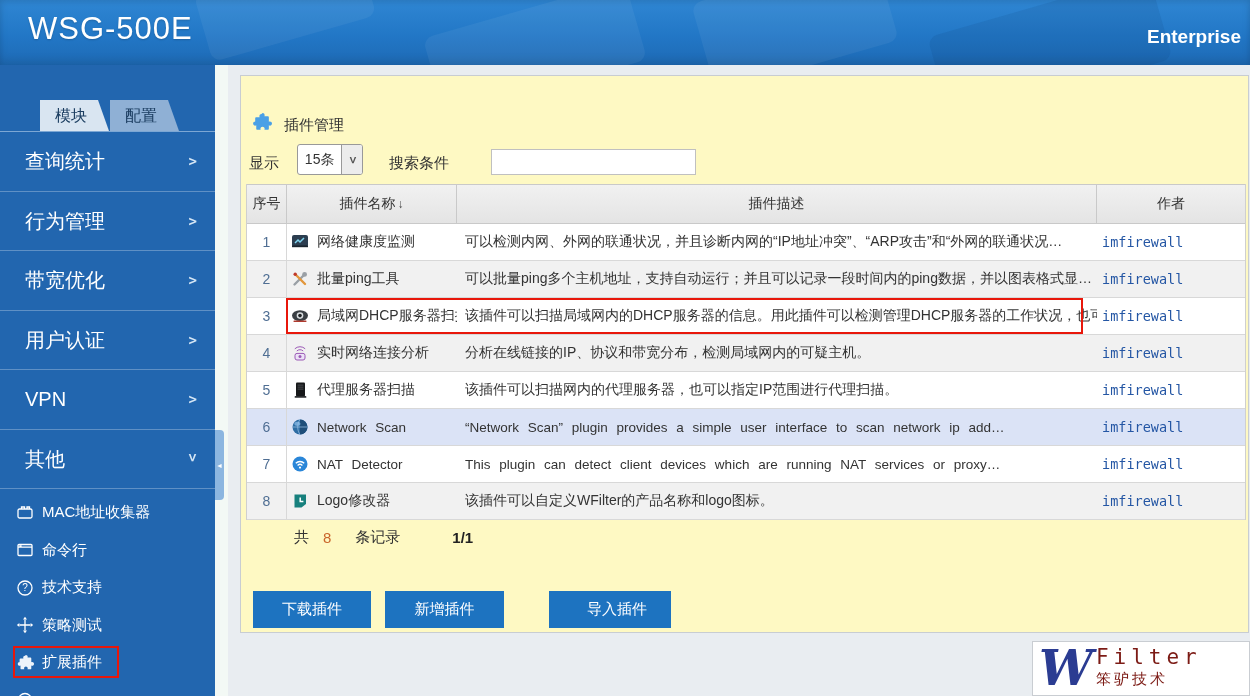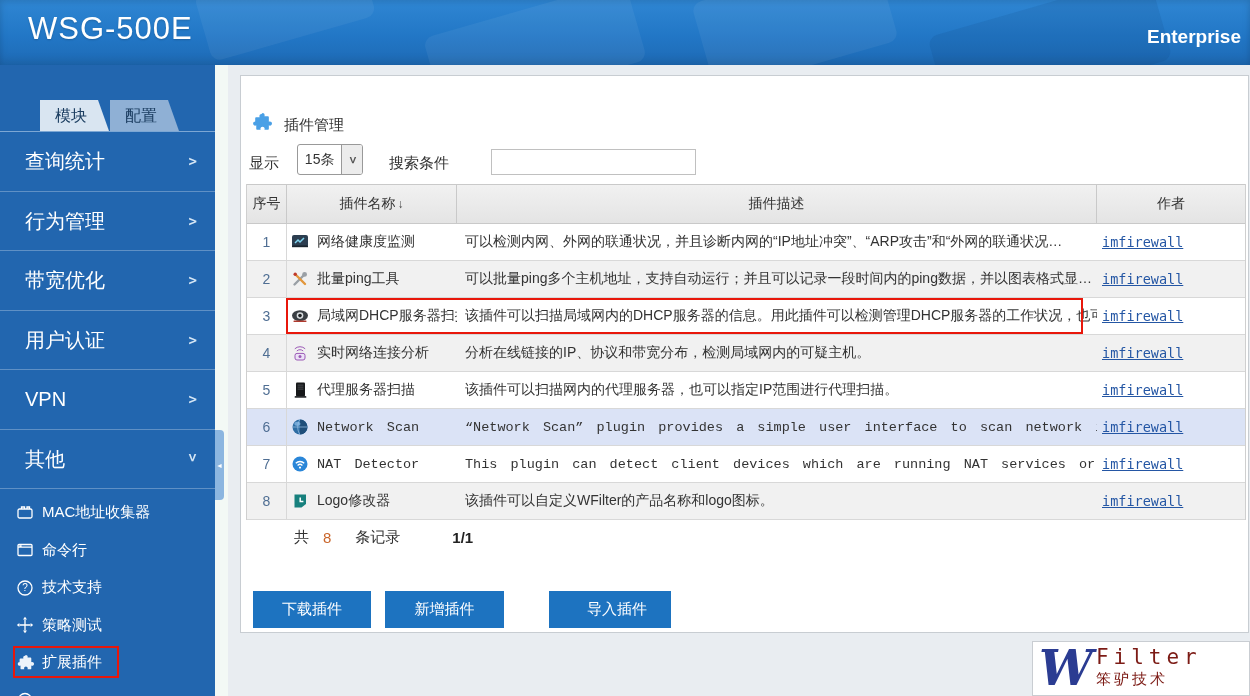--- a/index.html
+++ b/index.html
@@ -40,21 +40,21 @@
   .collapse-handle{position:absolute;left:215px;top:430px;width:9px;height:70px;background:#8cb6e0;
     border-radius:0 4px 4px 0;color:#fff;font-size:7px;display:flex;align-items:center;justify-content:center;cursor:pointer;}
 
   
   .sidebar-red{position:absolute;left:13px;top:646px;width:106px;height:32px;border:2px solid #e8170b;
     z-index:7;pointer-events:none;box-sizing:border-box;}
   .row-red{position:absolute;left:286px;top:298px;width:797px;height:36px;border:2px solid #e8170b;
     z-index:7;pointer-events:none;box-sizing:border-box;}
 
   
-  .panel{position:absolute;left:240px;top:75px;width:1009px;height:558px;background:#ffffff;
+  .panel{position:absolute;left:240px;top:75px;width:1009px;height:558px;background:#fef9c3;
     border:1px solid #c8cdd2;box-sizing:border-box;}
   .ptitle-icon{position:absolute;left:10px;top:36px;width:21px;height:21px;}
   .ptitle{position:absolute;left:43px;top:40px;font-size:15px;color:#333;}
   .show-label{position:absolute;left:8px;top:78px;font-size:15px;color:#333;}
   .select{position:absolute;left:56px;top:68px;width:66px;height:31px;border:1px solid #999;border-radius:3px;
     background:#fff;box-sizing:border-box;display:flex;cursor:pointer;}
   .select .val{width:44px;display:flex;align-items:center;justify-content:center;font-size:14px;color:#333;}
   .select .chev{width:20px;background:#ececec;border-left:1px solid #999;border-radius:0 2px 2px 0;
     display:flex;align-items:center;justify-content:center;color:#555;font-size:12px;font-weight:bold;
     font-family:"DejaVu Sans Mono",monospace;}
@@ -77,22 +77,22 @@
   .trow.sel{background:#dbe3f6;}
   .c-no{width:40px;display:flex;align-items:center;justify-content:center;font-size:14px;color:#4f6e93;
     border-right:1px solid #d8d8d8;box-sizing:border-box;flex:none;}
   .c-name{width:170px;display:flex;align-items:center;padding-left:4px;box-sizing:border-box;
     font-size:14px;color:#333;overflow:hidden;white-space:nowrap;flex:none;}
   .picon{width:18px;height:18px;margin:0 8px 0 0;flex:none;}
   .c-desc{width:640px;display:flex;align-items:center;padding:0 4px 0 8px;font-size:14px;color:#333;
     overflow:hidden;white-space:nowrap;box-sizing:border-box;flex:none;}
   .c-author{width:148px;display:flex;align-items:center;padding-left:5px;box-sizing:border-box;flex:none;}
   .alink{font-family:"DejaVu Sans Mono",monospace;font-size:13.5px;color:#2456a4;
-    text-decoration:underline;cursor:pointer;}
-  .mono{font-family:Liberation Mono, monospace;font-size:13.5px;word-spacing:5px;}
+    cursor:pointer;}
+  .mono{font-family:Liberation Sans, sans-serif;font-size:13.5px;word-spacing:5px;}
 
   .tfoot{position:absolute;left:5px;top:444px;width:1000px;height:34px;display:flex;align-items:center;
     font-size:15px;color:#333;}
   .tf-prefix{margin-left:48px;}
   .tf-count{margin-left:14px;color:#c9652a;}
   .tf-suffix{margin-left:24px;}
   .tf-page{margin-left:52px;font-weight:bold;color:#222;}
 
   .btn{position:absolute;top:515px;height:37px;background:#1d73c0;color:#fff;font-size:15px;
     display:flex;align-items:center;justify-content:center;cursor:pointer;}

